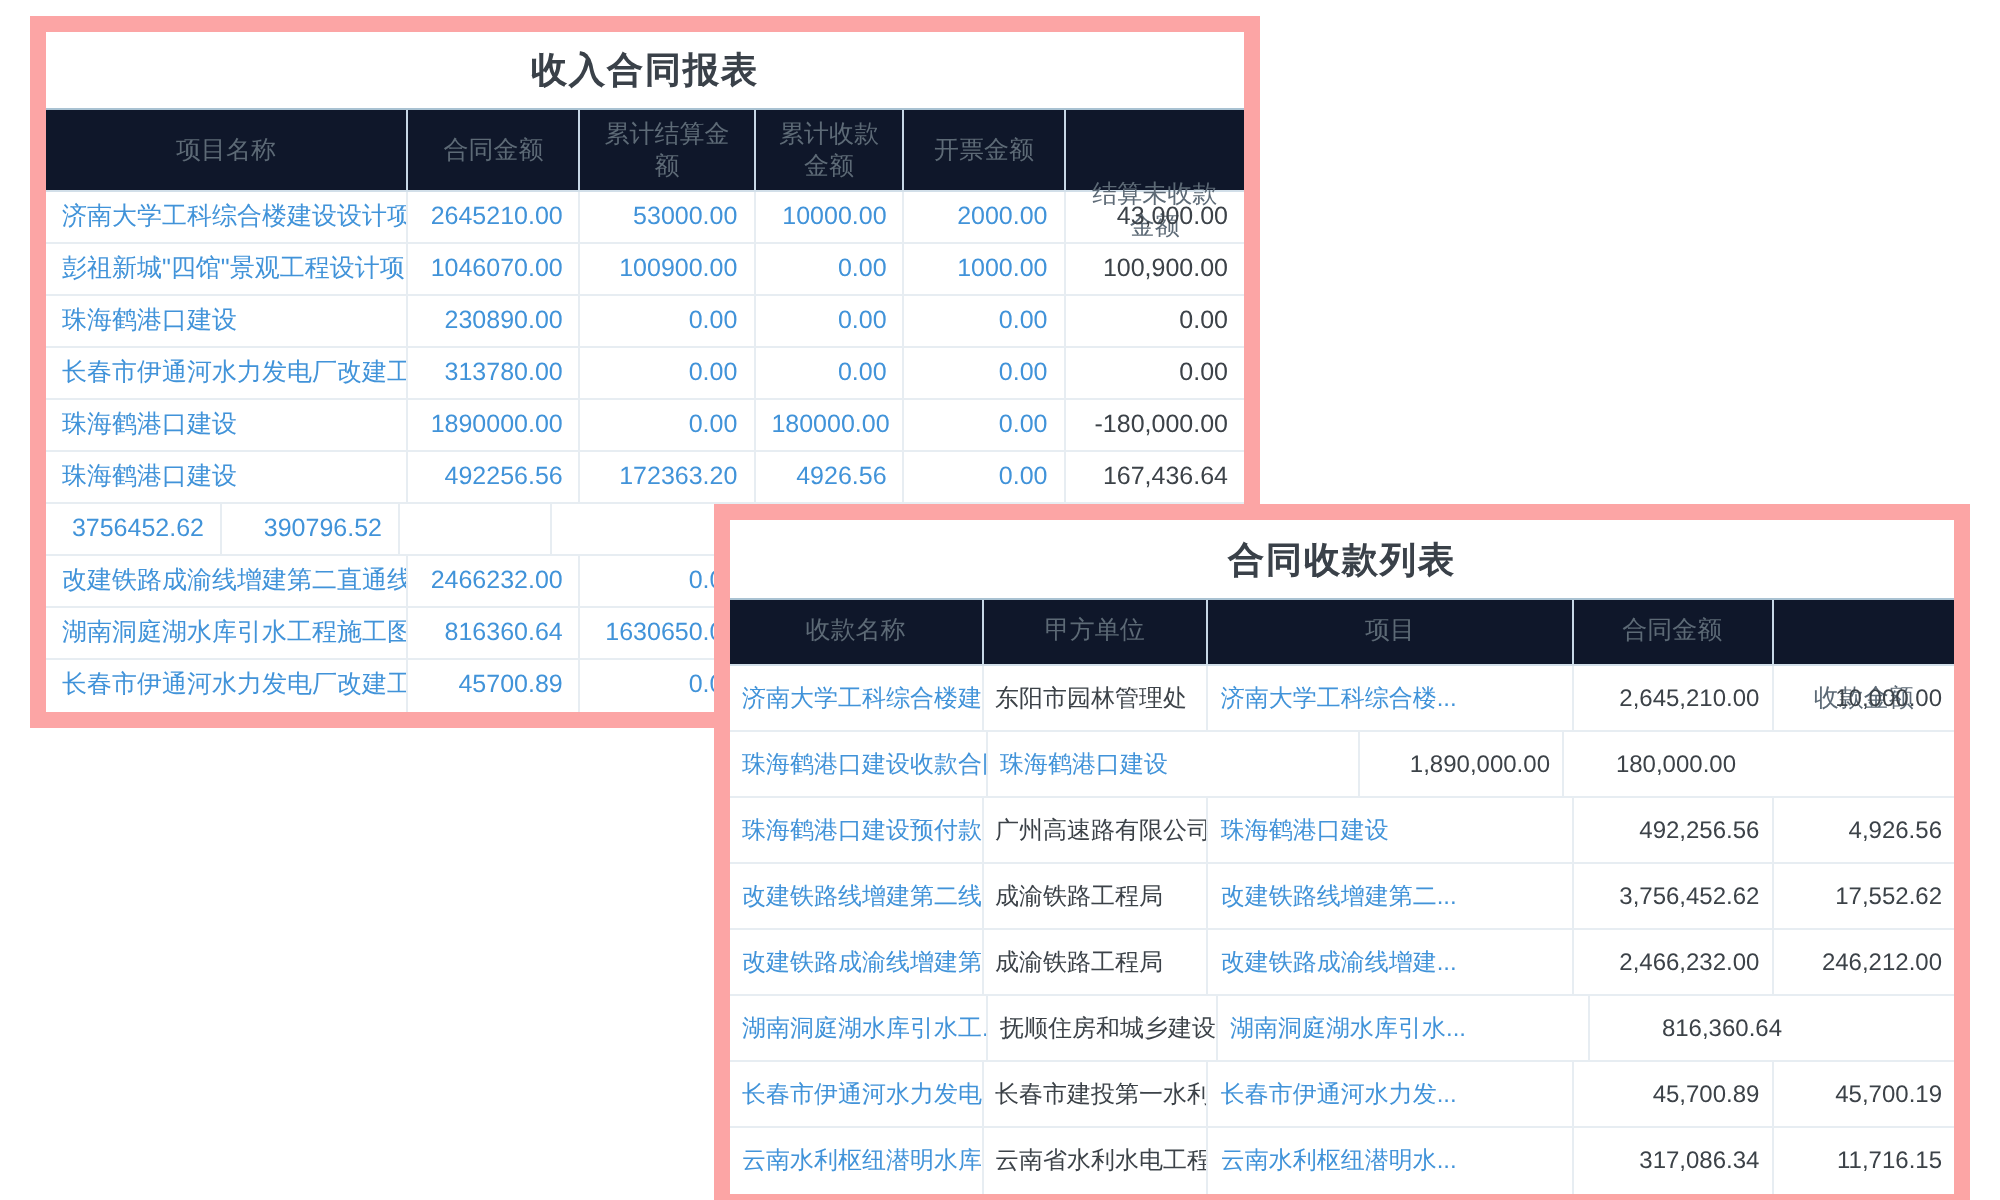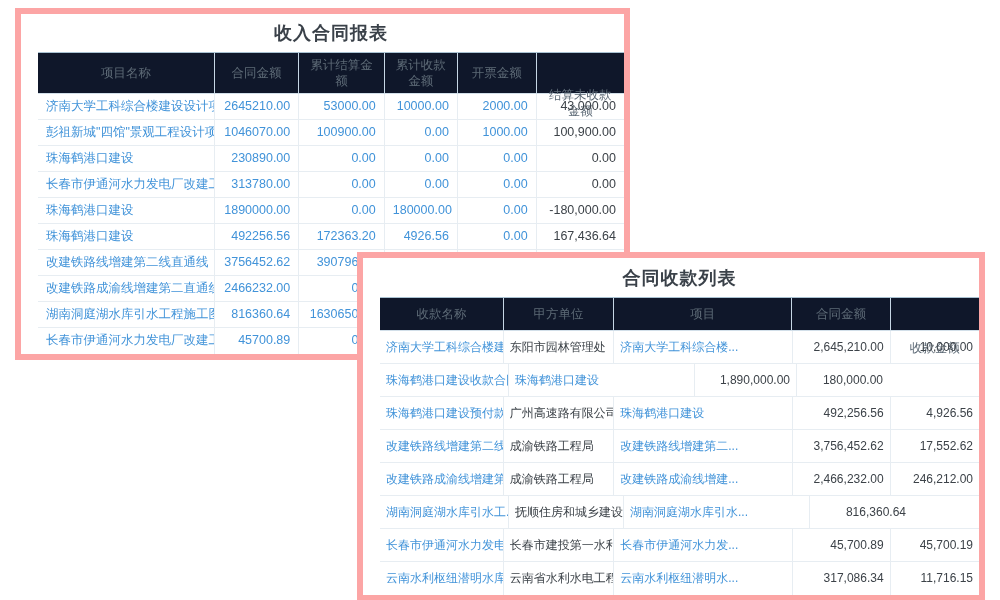--- a/index.html
+++ b/index.html
@@ -6,22 +6,21 @@
   html,body { width:1000px; height:600px; }
   body {
     position:relative;
     background:#ffffff;
     font-family:"Liberation Sans", "DejaVu Sans", sans-serif;
     overflow:hidden;
   }
   .report {
     position:absolute;
     background:#ffffff;
-    border:6px solid #fca5a5;
-    padding-left:17px;
+    border:8px solid #fca5a5;
   }
   #income-report { left:15px; top:8px; width:615px; }
   #payment-list  { left:357px; top:252px; width:628px; }
 
   .report-title {
     display:flex; align-items:center; justify-content:center;
     font-weight:bold; font-size:18px; color:#3a4149;
     letter-spacing:1px;
   }
   #income-report .report-title { height:38px; }
@@ -29,21 +28,21 @@
 
   .header-row {
     display:flex;
     background:#0f172a;
     border-top:1px solid #a9c2d2;
     border-bottom:1px solid #d2dfe9;
     color:#5d6a76;
     font-size:12.5px;
   }
   #income-report .header-row { height:42px; }
-  #payment-list  .header-row { height:34px; }
+  #payment-list  .header-row { height:34px;font-family:Liberation Mono, monospace; }
   .hcell {
     display:flex; align-items:center; justify-content:center;
     text-align:center; line-height:1.3;
     padding:2px 8px;
     border-right:1px solid #c6d7e5;
   }
   .hcell:last-child { border-right:none;margin-top:48px; }
 
   .row { display:flex; border-bottom:1px solid #e7edf2; }
   .tbody .row:last-child { border-bottom:none; }
@@ -134,21 +133,20 @@
     </div>
       <div class="row">
       <div class="cell t1c1 link">珠海鹤港口建设</div>
       <div class="cell t1c2 link num">492256.56</div>
       <div class="cell t1c3 link num">172363.20</div>
       <div class="cell t1c4 link num">4926.56</div>
       <div class="cell t1c5 link num">0.00</div>
       <div class="cell t1c6 dark num">167,436.64</div>
     </div>
       <div class="row">
-      <div class="cell t1c1 link">改建铁路线增建第二线直通线</div>
       <div class="cell t1c2 link num">3756452.62</div>
       <div class="cell t1c3 link num">390796.52</div>
       <div class="cell t1c4 link num"></div>
       <div class="cell t1c5 link num"></div>
       <div class="cell t1c6 dark num"></div>
     </div>
       <div class="row">
       <div class="cell t1c1 link">改建铁路成渝线增建第二直通线工程</div>
       <div class="cell t1c2 link num">2466232.00</div>
       <div class="cell t1c3 link num">0.00</div>

